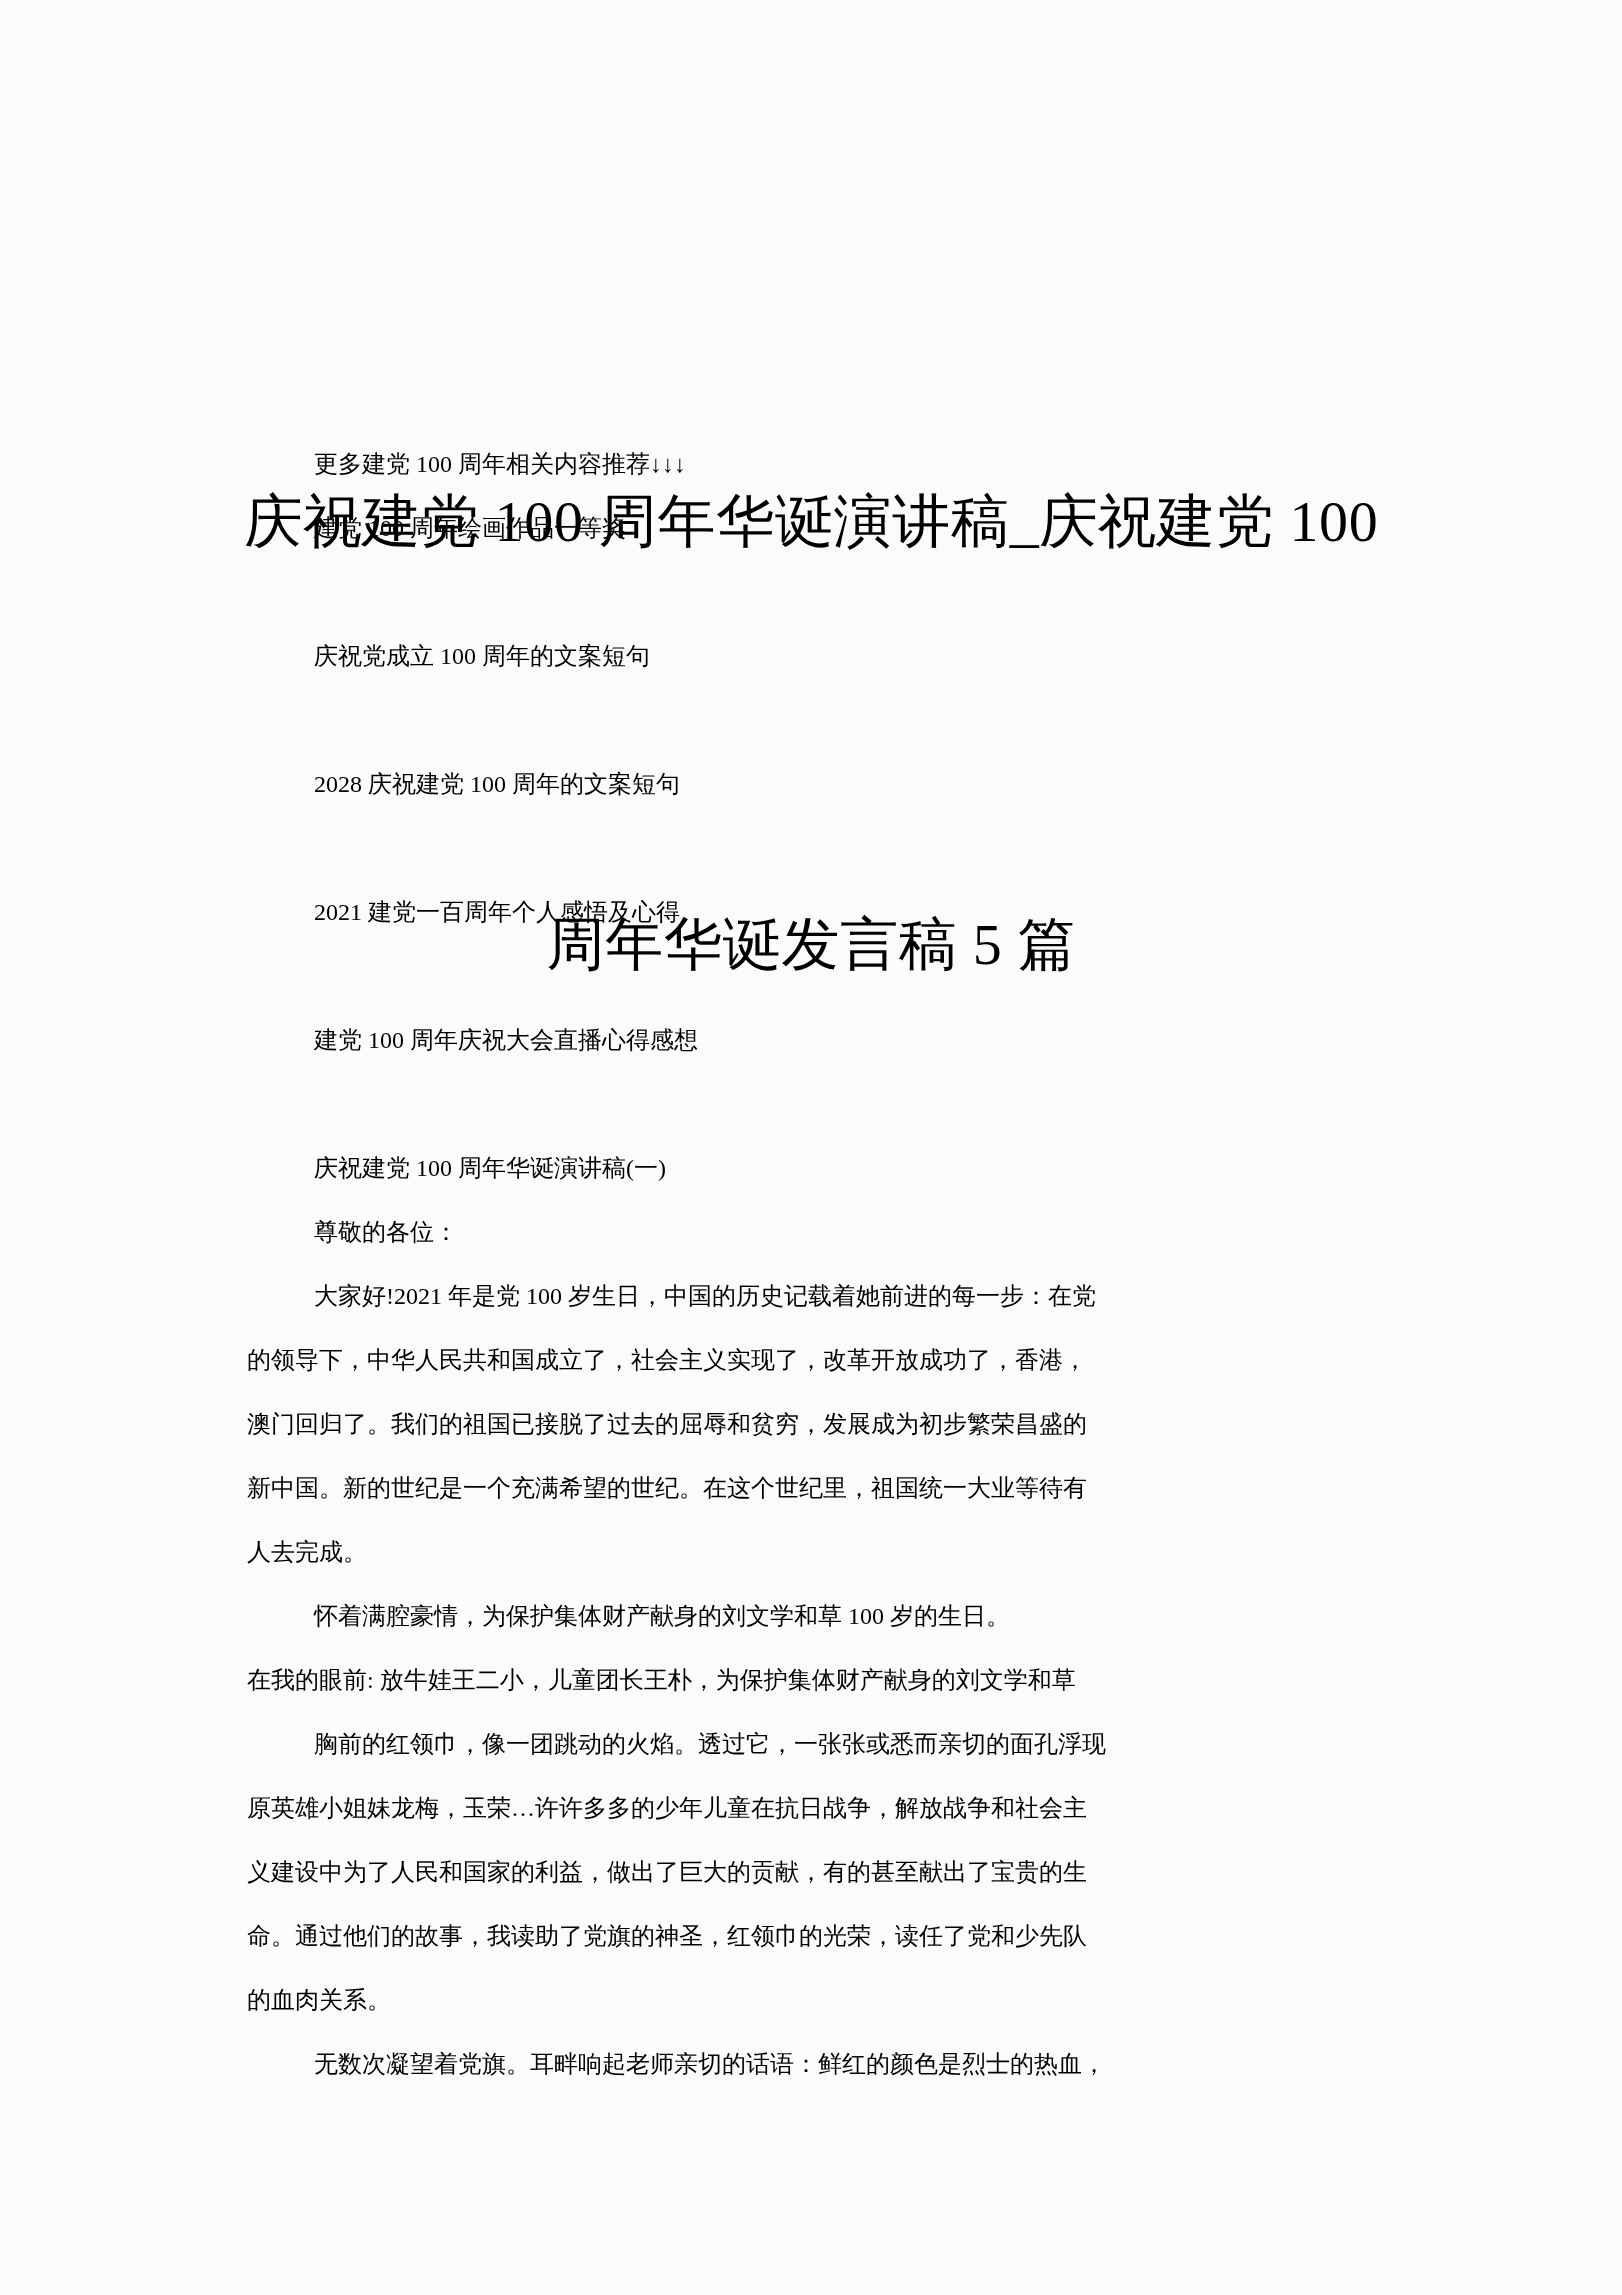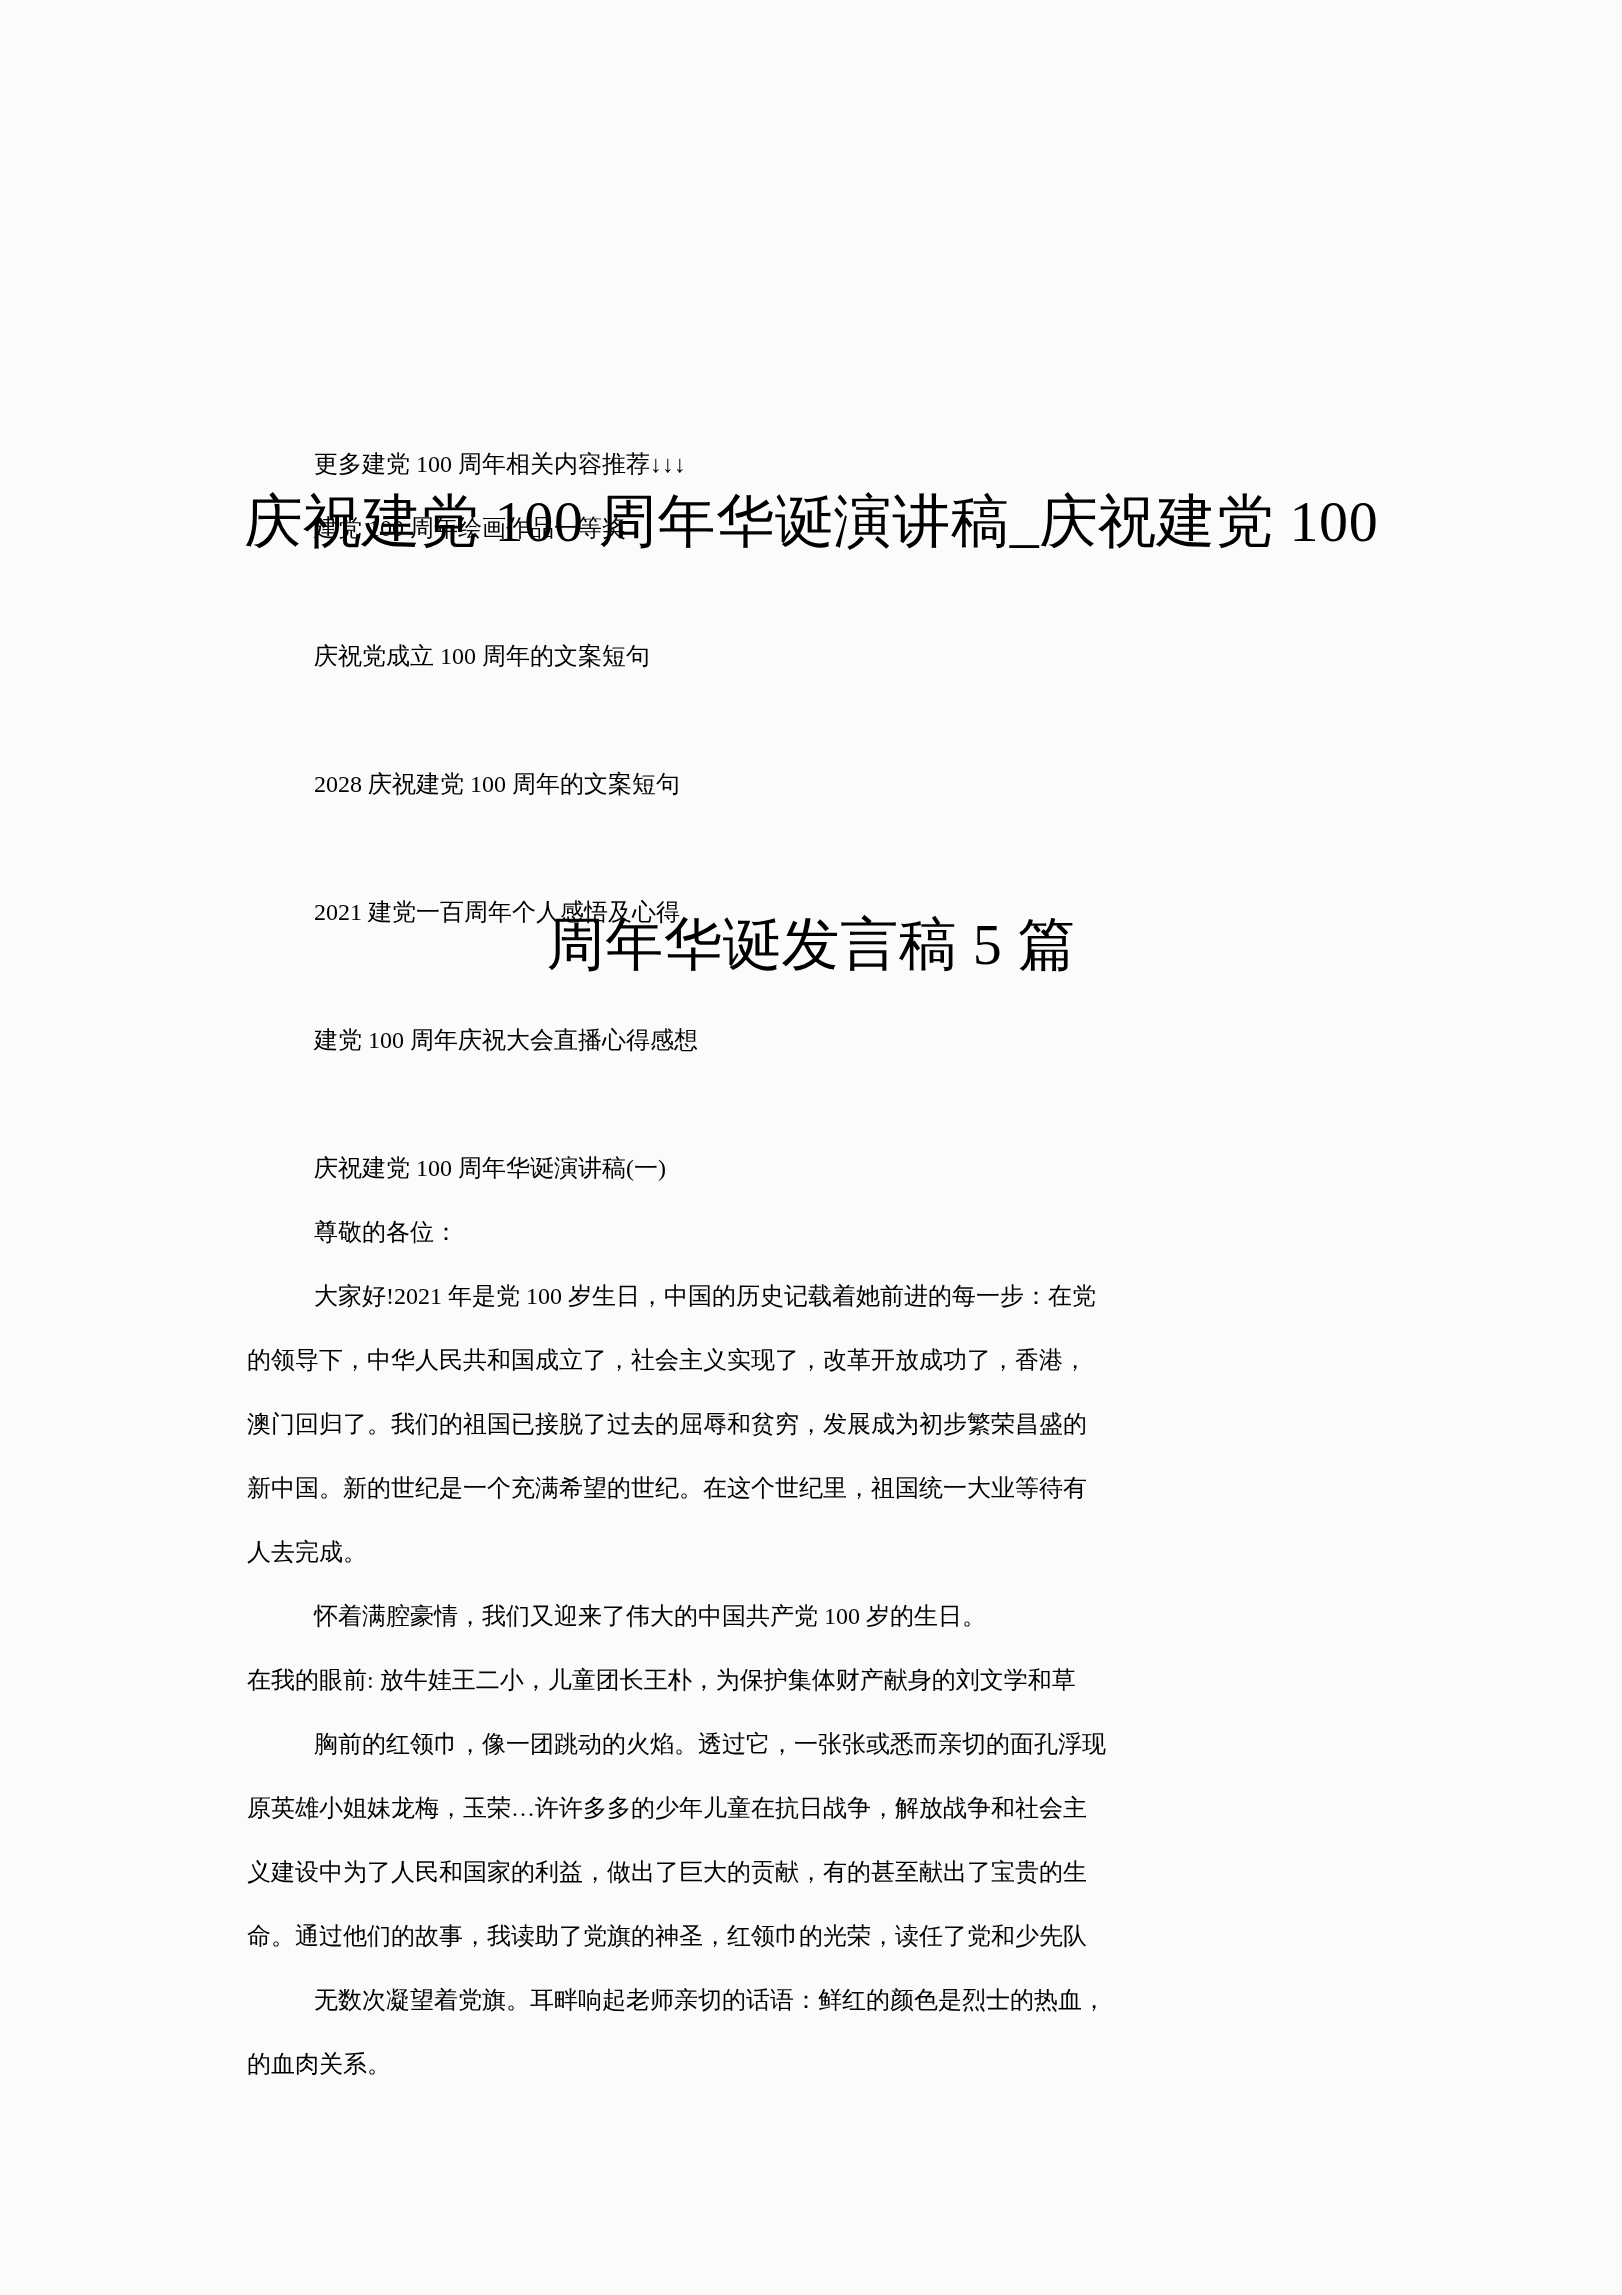--- a/index.html
+++ b/index.html
@@ -66,23 +66,23 @@
       <div class="line"></div>
       <div class="line indent">建党 100 周年庆祝大会直播心得感想</div>
       <div class="line"></div>
       <div class="line indent">庆祝建党 100 周年华诞演讲稿(一)</div>
       <div class="line indent">尊敬的各位：</div>
       <div class="line indent">大家好!2021 年是党 100 岁生日，中国的历史记载着她前进的每一步：在党</div>
       <div class="line">的领导下，中华人民共和国成立了，社会主义实现了，改革开放成功了，香港，</div>
       <div class="line">澳门回归了。我们的祖国已接脱了过去的屈辱和贫穷，发展成为初步繁荣昌盛的</div>
       <div class="line">新中国。新的世纪是一个充满希望的世纪。在这个世纪里，祖国统一大业等待有</div>
       <div class="line">人去完成。</div>
-      <div class="line indent">怀着满腔豪情，我们又迎来了伟大的中国共产党 100 岁的生日。</div>
+      <div class="line indent">怀着满腔豪情，为保护集体财产献身的刘文学和草 100 岁的生日。</div>
       <div class="line">在我的眼前: 放牛娃王二小，儿童团长王朴，为保护集体财产献身的刘文学和草</div>
       <div class="line indent">胸前的红领巾，像一团跳动的火焰。透过它，一张张或悉而亲切的面孔浮现</div>
       <div class="line">原英雄小姐妹龙梅，玉荣…许许多多的少年儿童在抗日战争，解放战争和社会主</div>
       <div class="line">义建设中为了人民和国家的利益，做出了巨大的贡献，有的甚至献出了宝贵的生</div>
       <div class="line">命。通过他们的故事，我读助了党旗的神圣，红领巾的光荣，读任了党和少先队</div>
+      <div class="line">的血肉关系。</div>
       <div class="line indent">无数次凝望着党旗。耳畔响起老师亲切的话语：鲜红的颜色是烈士的热血，</div>
-      <div class="line">的血肉关系。</div>
     </div>
 </div>
 
 
 </body></html>

